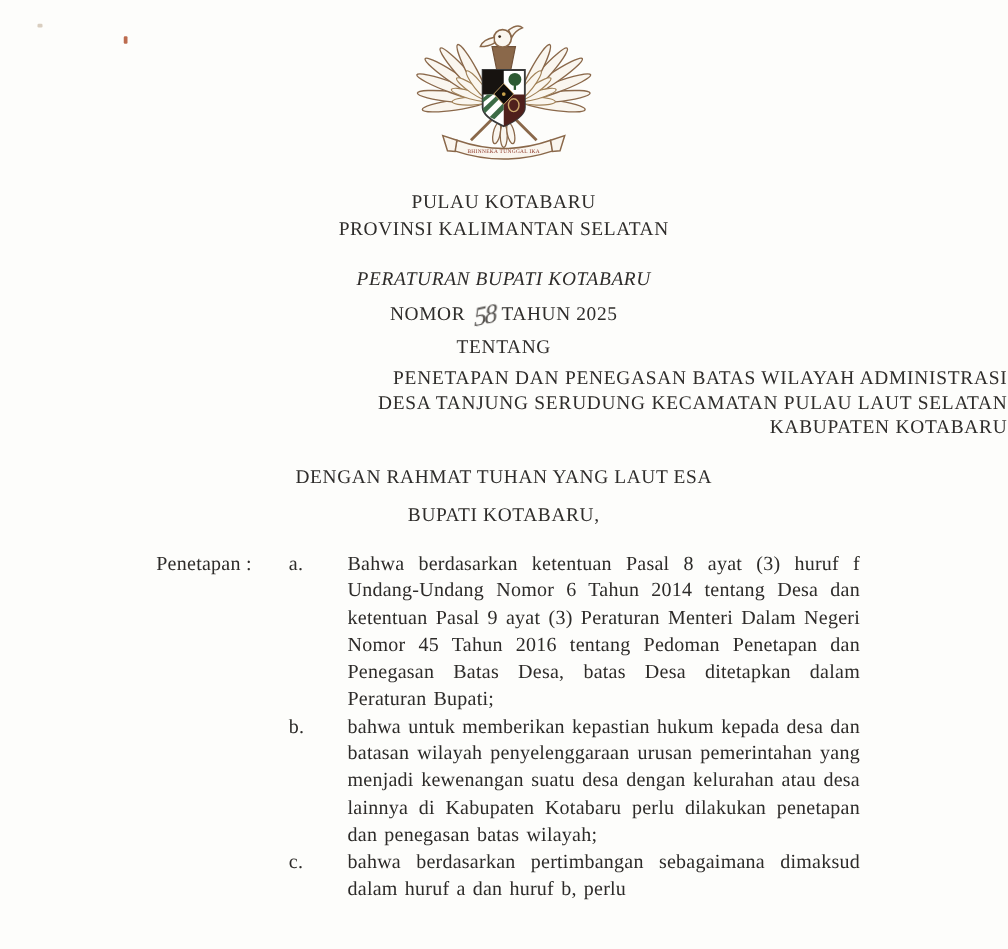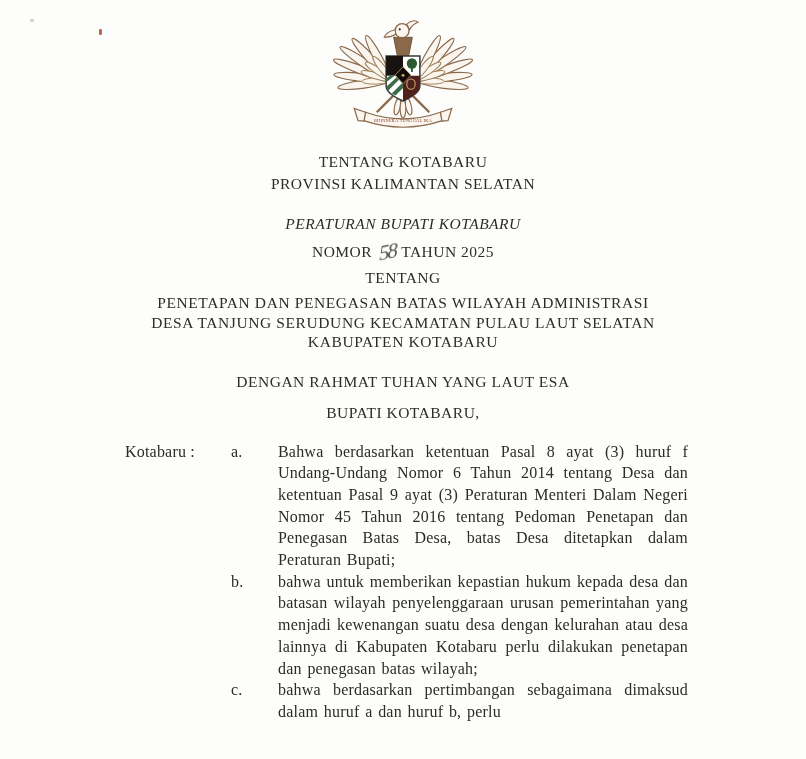--- a/index.html
+++ b/index.html
@@ -15,21 +15,21 @@
   .emblem-wrap { width:150px; margin:7px auto 0; }
   .emblem-wrap svg { display:block; }
 
   
   .cline { text-align:center; font-size:15.5px; line-height:22px; letter-spacing:0.5px; color:#2e2c2a; }
   .l-bupati     { margin-top:16px; }
   .l-prov       { }
   .l-peraturan  { margin-top:18px;font-style:italic; }
   .l-nomor      { margin-top:6px; display:flex; justify-content:center; align-items:center; gap:4px; }
   .l-tentang    { margin-top:4px; }
-  .subject      { margin-top:4px; line-height:19.5px; letter-spacing:0.6px; }
+  .subject      { margin-top:4px; line-height:19.5px; letter-spacing:0.6px;text-align:right; }
   .l-invocation { margin-top:19px; }
   .l-authority  { margin-top:9px; }
 
   .handwritten-nomor {
     display:inline-block;
     font-style:italic;
     font-size:21px;
     color:#55524f;
     letter-spacing:-2px;
     transform:rotate(-12deg) skewX(-10deg);
@@ -128,21 +128,21 @@
       <path d="M80,63.5 L88.5,72.5 L80,81.5 L71.5,72.5 Z" fill="#0f0c0a" stroke="#caa66a" stroke-width="0.8"></path>
       <circle cx="80" cy="72.5" r="1.6" fill="#c9a24c"></circle>
 
       <path d="M40,112 Q80,126 120,112 L122,121 Q80,135 38,121 Z" fill="#faf6ef" stroke="#8a684a" stroke-width="1.3"></path>
       <path d="M40,112 L28,108 L32,121 L38.5,121.5 Z" fill="#faf6ef" stroke="#8a684a" stroke-width="1.3"></path>
       <path d="M120,112 L132,108 L128,121 L121.5,121.5 Z" fill="#faf6ef" stroke="#8a684a" stroke-width="1.3"></path>
       <text x="80" y="122.5" text-anchor="middle" font-size="4.6" letter-spacing="0.3" fill="#8a3222" font-family="Liberation Serif, serif">BHINNEKA TUNGGAL IKA</text>
     </svg>
   </div>
 
-  <div class="cline l-bupati">TENTANG KOTABARU</div>
+  <div class="cline l-bupati">PULAU KOTABARU</div>
   <div class="cline l-prov">PROVINSI KALIMANTAN SELATAN</div>
 
   <div class="cline l-peraturan">PERATURAN BUPATI KOTABARU</div>
 
   <div class="cline l-nomor">
     <span>NOMOR</span>
     <span class="handwritten-nomor">58</span>
     <span>TAHUN 2025</span>
   </div>
 
@@ -150,21 +150,21 @@
 
   <div class="cline subject">PENETAPAN DAN PENEGASAN BATAS WILAYAH ADMINISTRASI</div>
   <div class="cline subject" style="margin-top:0">DESA TANJUNG SERUDUNG KECAMATAN PULAU LAUT SELATAN</div>
   <div class="cline subject" style="margin-top:0">KABUPATEN KOTABARU</div>
 
   <div class="cline l-invocation">DENGAN RAHMAT TUHAN YANG LAUT ESA</div>
   <div class="cline l-authority">BUPATI KOTABARU,</div>
 
   <div class="considerations">
     <div class="c-row">
-      <div class="c-label">Kotabaru :</div>
+      <div class="c-label">Penetapan :</div>
       <div class="c-letter">a.</div>
       <div class="c-text">Bahwa berdasarkan ketentuan Pasal 8 ayat (3) huruf f Undang-Undang Nomor 6 Tahun 2014 tentang Desa dan ketentuan Pasal 9 ayat (3) Peraturan Menteri Dalam Negeri Nomor 45 Tahun 2016 tentang Pedoman Penetapan dan Penegasan Batas Desa, batas Desa ditetapkan dalam Peraturan Bupati;</div>
     </div>
     <div class="c-row">
       <div class="c-label"></div>
       <div class="c-letter">b.</div>
       <div class="c-text">bahwa untuk memberikan kepastian hukum kepada desa dan batasan wilayah penyelenggaraan urusan pemerintahan yang menjadi kewenangan suatu desa dengan kelurahan atau desa lainnya di Kabupaten Kotabaru perlu dilakukan penetapan dan penegasan batas wilayah;</div>
     </div>
     <div class="c-row">
       <div class="c-label"></div>

